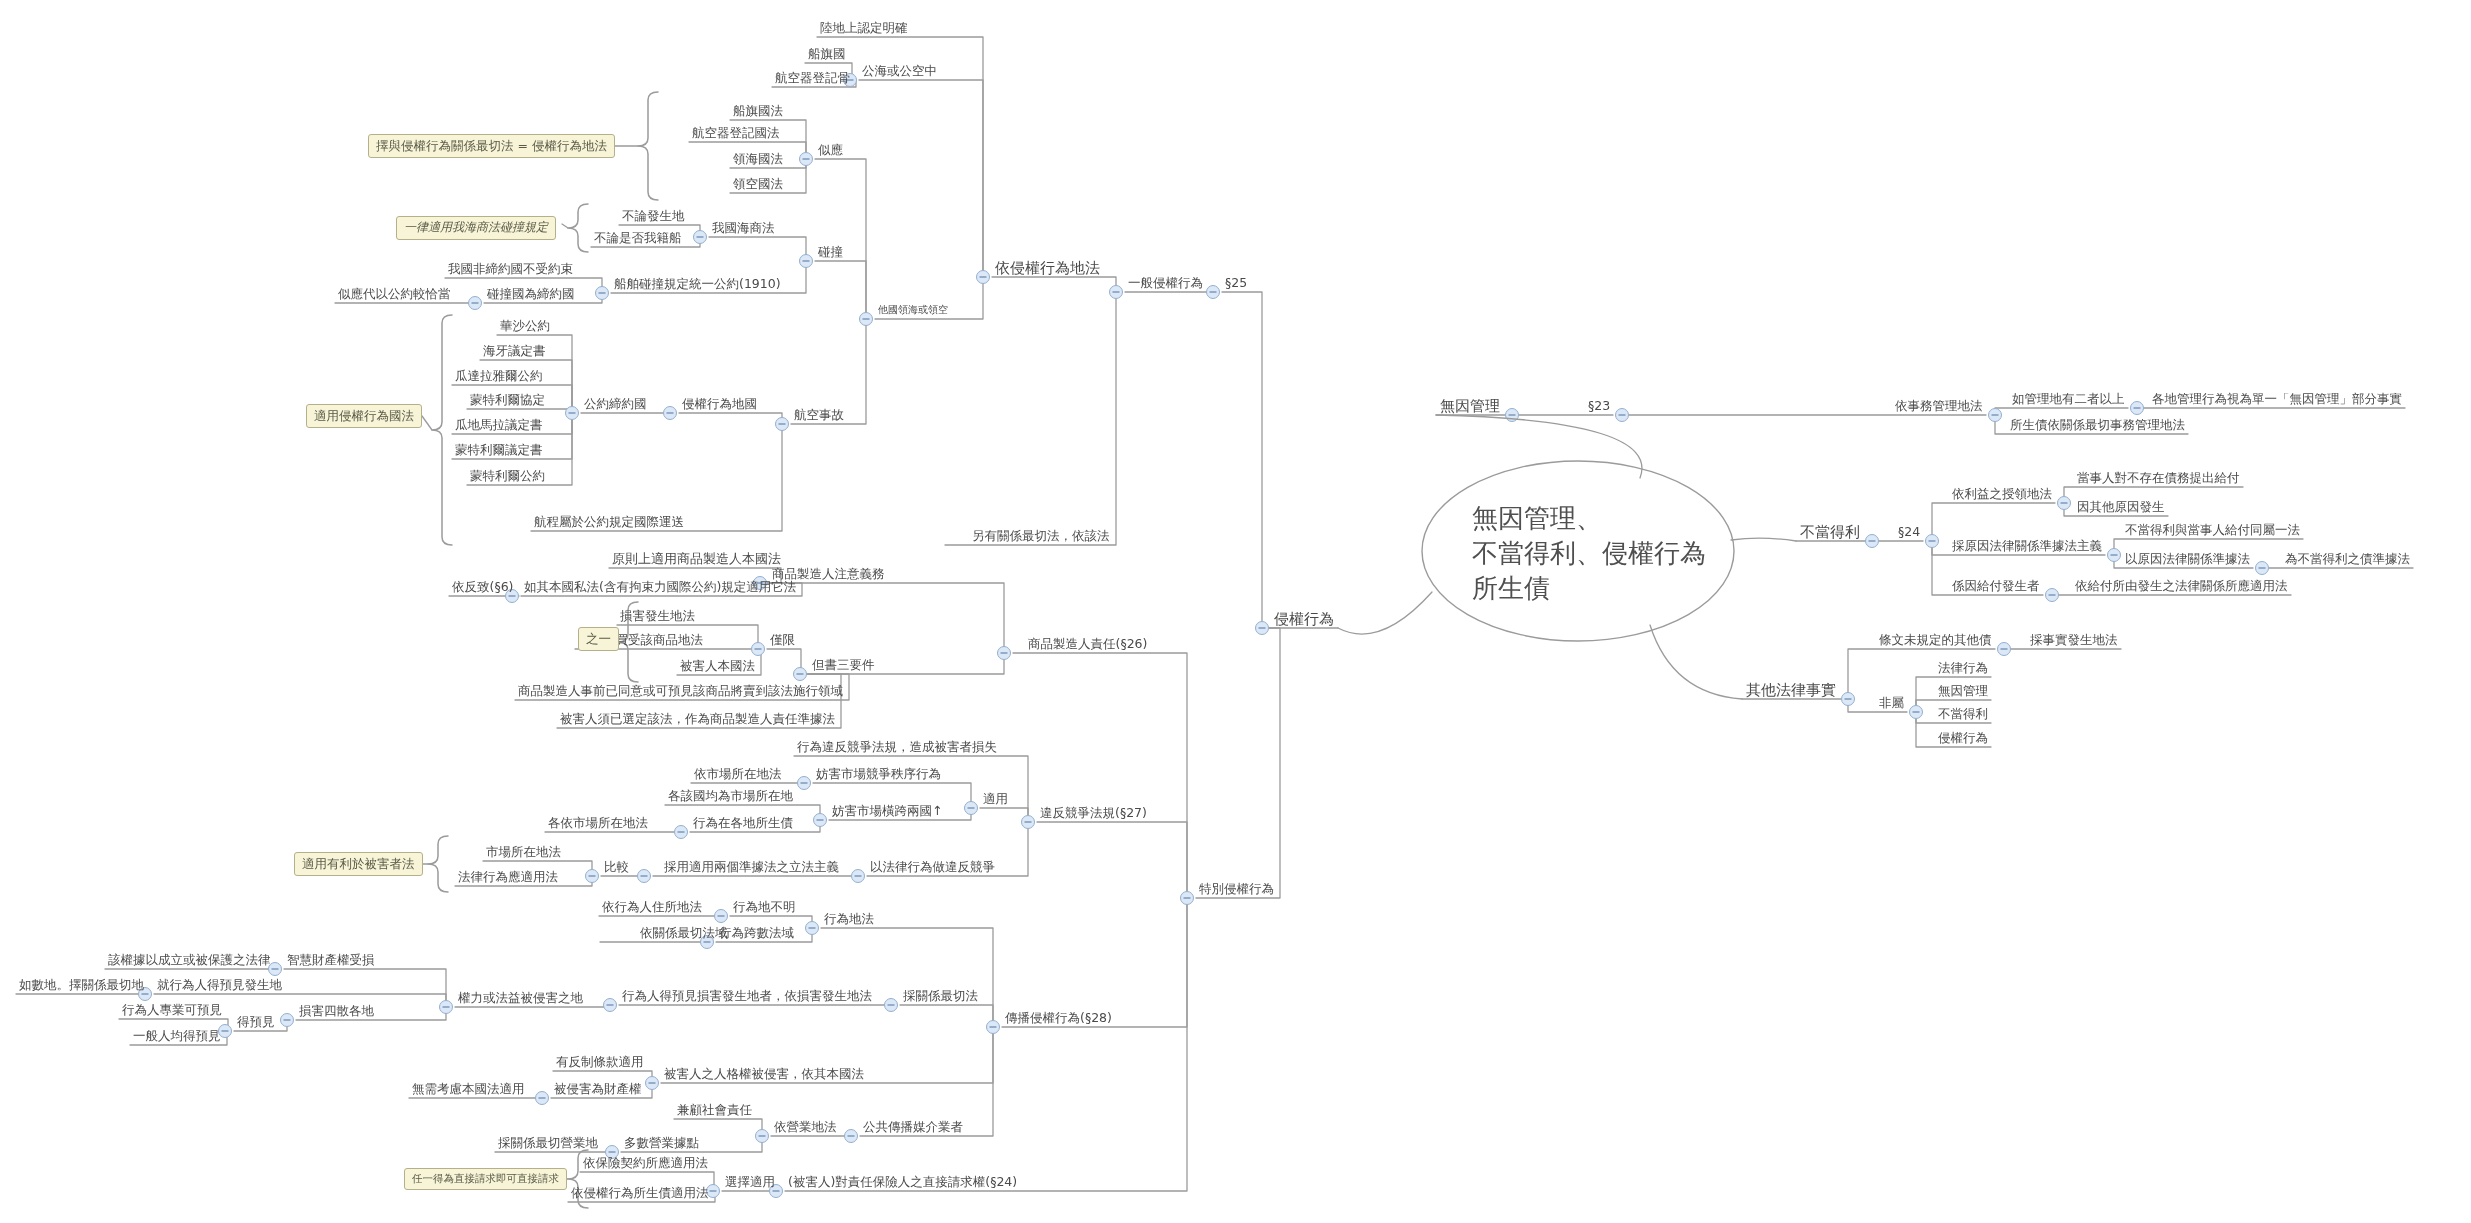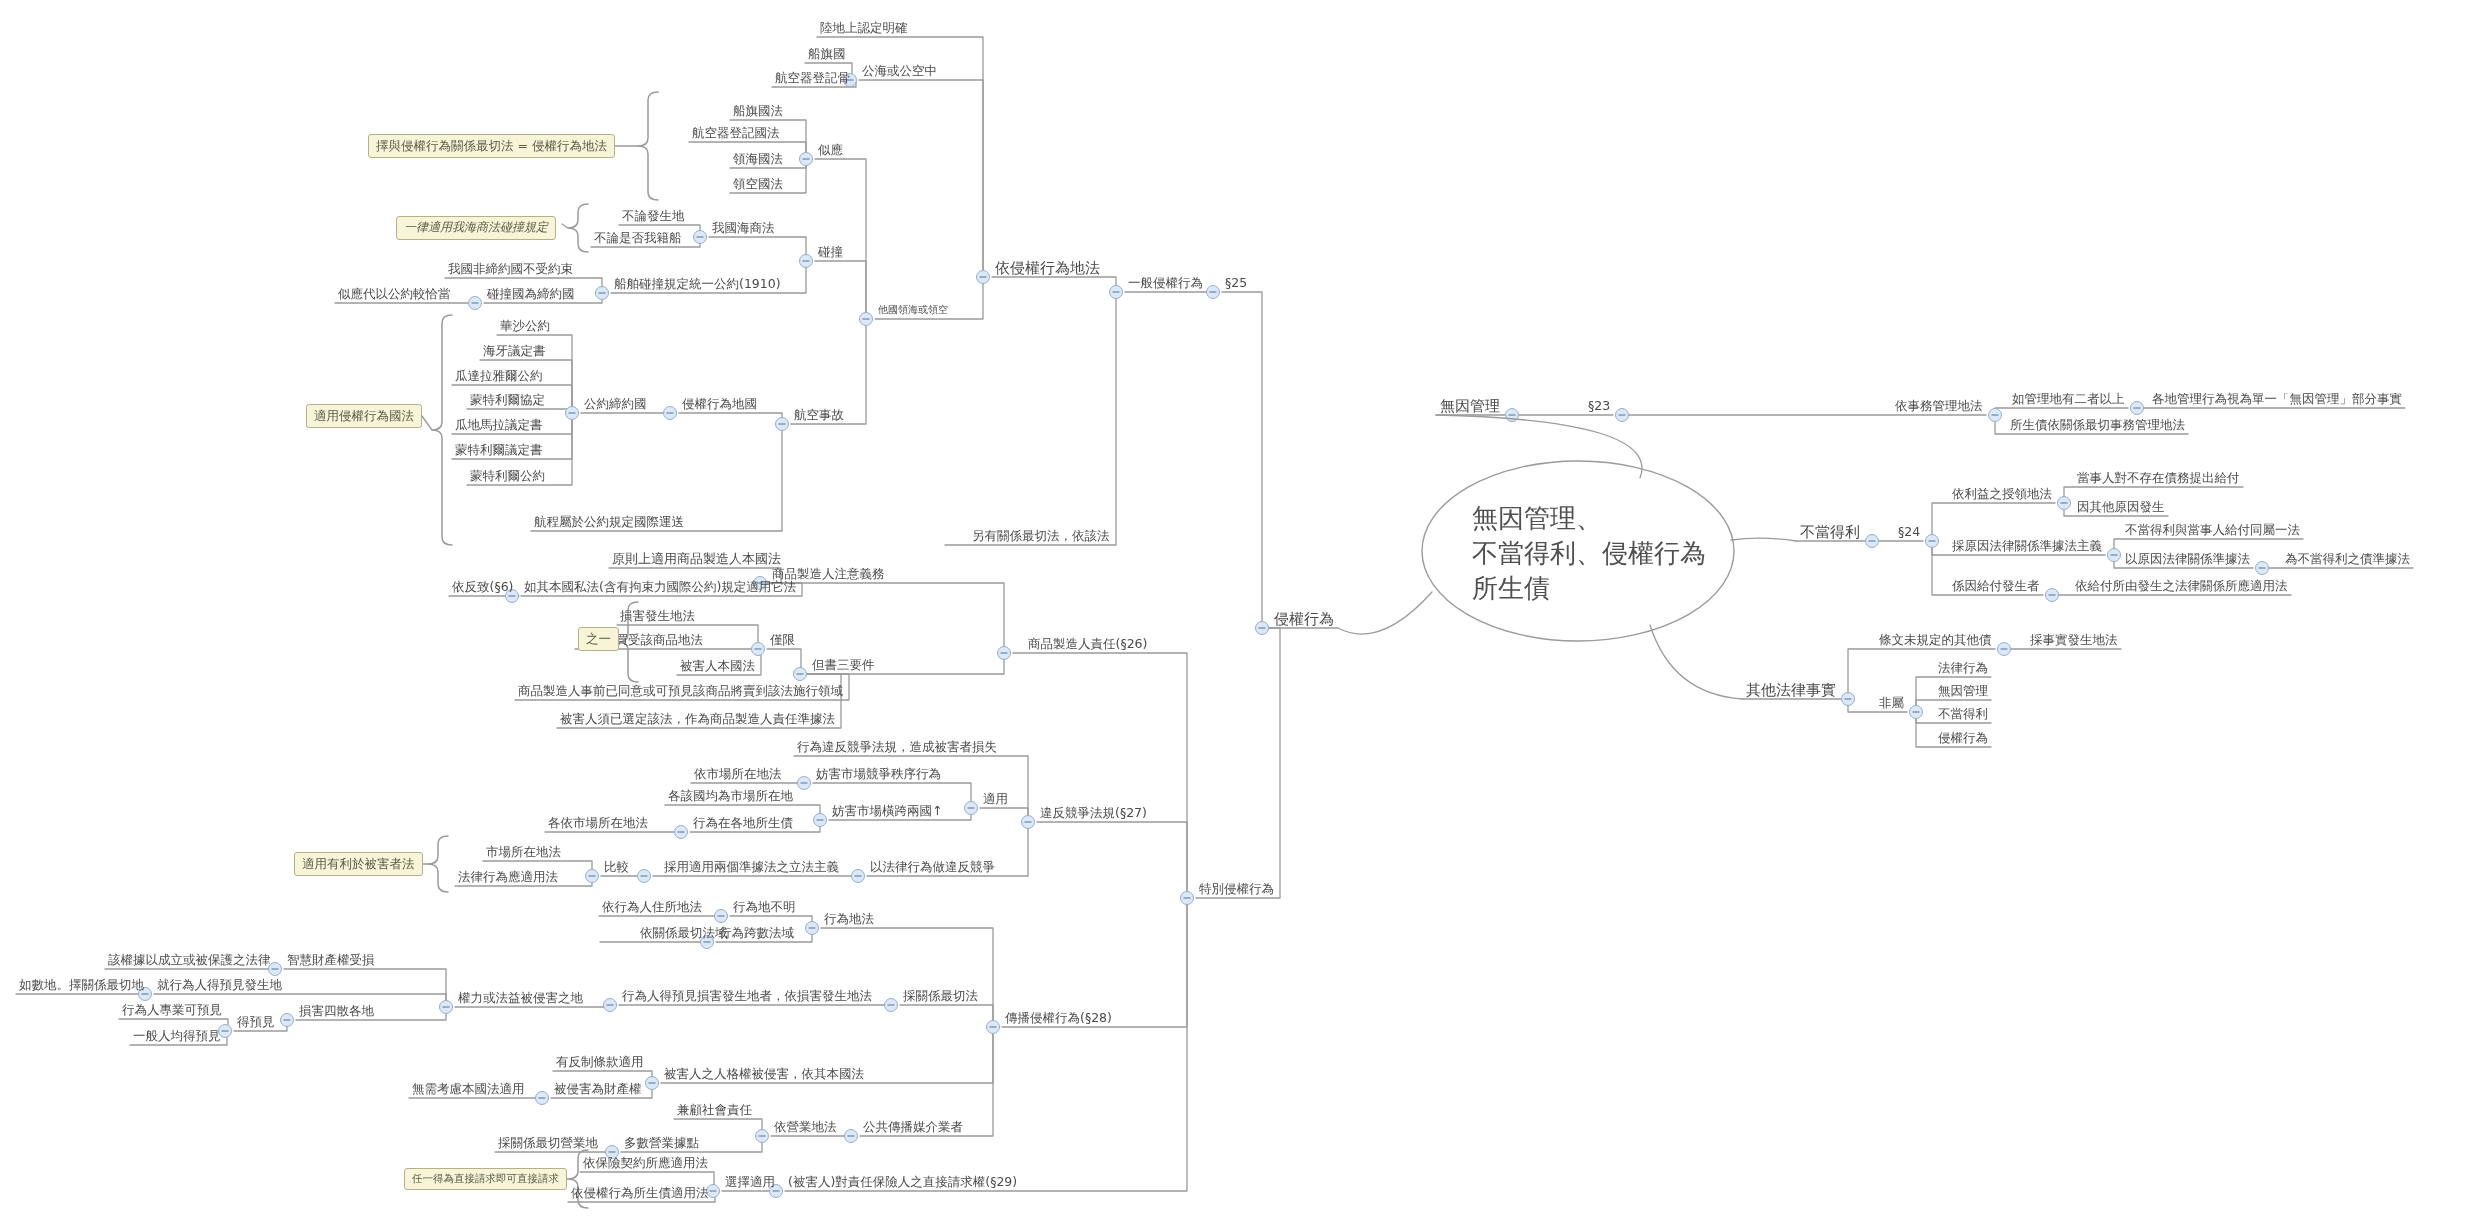--- a/index.html
+++ b/index.html
@@ -497,21 +497,21 @@
     <div class="topic" style="left: 133px; top: 1027px; font-size: 12.5px;">一般人均得預見</div>
     <div class="topic" style="left: 664px; top: 1065px; font-size: 12.5px;">被害人之人格權被侵害，依其本國法</div>
     <div class="topic" style="left: 556px; top: 1053px; font-size: 12.5px;">有反制條款適用</div>
     <div class="topic" style="left: 554px; top: 1080px; font-size: 12.5px;">被侵害為財產權</div>
     <div class="topic" style="left: 412px; top: 1080px; font-size: 12.5px;">無需考慮本國法適用</div>
     <div class="topic" style="left: 863px; top: 1118px; font-size: 12.5px;">公共傳播媒介業者</div>
     <div class="topic" style="left: 774px; top: 1118px; font-size: 12.5px;">依營業地法</div>
     <div class="topic" style="left: 677px; top: 1101px; font-size: 12.5px;">兼顧社會責任</div>
     <div class="topic" style="left: 624px; top: 1134px; font-size: 12.5px;">多數營業據點</div>
     <div class="topic" style="left: 498px; top: 1134px; font-size: 12.5px;">採關係最切營業地</div>
-    <div class="topic" style="left: 788px; top: 1173px; font-size: 12.5px;">(被害人)對責任保險人之直接請求權(§29)</div>
+    <div class="topic" style="left: 788px; top: 1173px; font-size: 12.5px;">(被害人)對責任保險人之直接請求權(§24)</div>
     <div class="topic" style="left: 725px; top: 1173px; font-size: 12.5px;">選擇適用</div>
     <div class="topic" style="left: 583px; top: 1154px; font-size: 12.5px;">依保險契約所應適用法</div>
     <div class="topic" style="left: 571px; top: 1184px; font-size: 12.5px;">依侵權行為所生債適用法</div>
     <div class="callout" style="left: 368px; top: 134px; font-size: 12.5px;">擇與侵權行為關係最切法 = 侵權行為地法</div>
     <div class="callout" style="left: 396px; top: 216px; font-size: 12px; font-style: italic;">一律適用我海商法碰撞規定</div>
     <div class="callout" style="left: 306px; top: 404px; font-size: 12.5px;">適用侵權行為國法</div>
     <div class="callout" style="left: 578px; top: 627px; font-size: 12.5px;">之一</div>
     <div class="callout" style="left: 294px; top: 852px; font-size: 12.5px;">適用有利於被害者法</div>
     <div class="callout" style="left: 404px; top: 1168px; font-size: 10.5px;">任一得為直接請求即可直接請求</div>
   </div>

